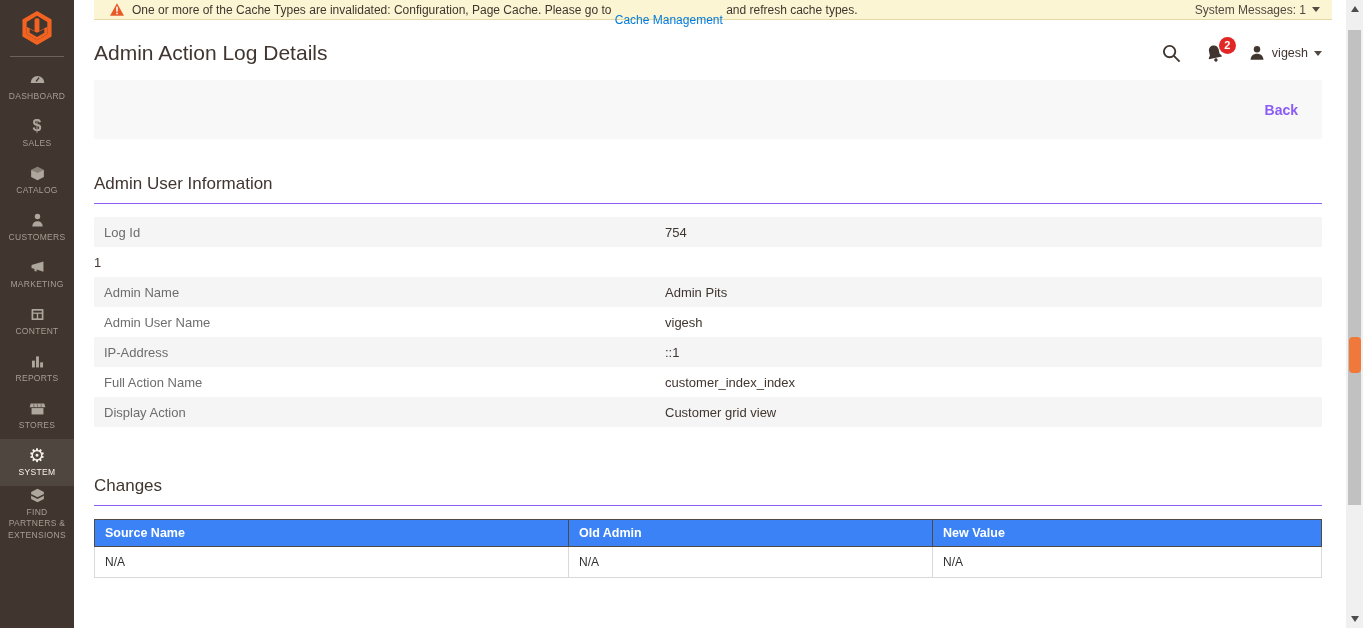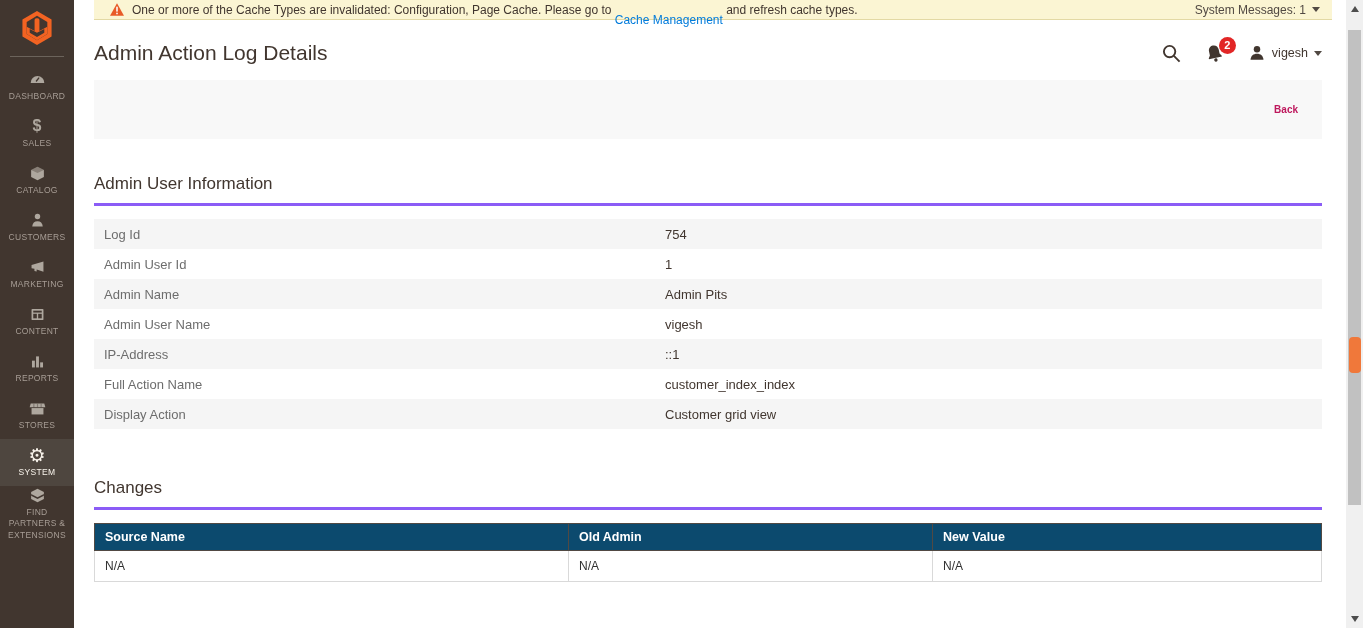--- a/index.html
+++ b/index.html
@@ -43,37 +43,37 @@
   .hicon { position:relative; cursor:pointer; display:flex; align-items:center; color:#41362f; }
   .badge { position:absolute; top:-7px; right:-12px; min-width:17px; height:17px; border-radius:9px;
            background:#e22626; color:#fff; font-size:11px; font-weight:bold;
            display:flex; align-items:center; justify-content:center; padding:0 3px; }
   .usermenu { display:flex; align-items:center; gap:6px; cursor:pointer; }
   .username { font-size:12.5px; color:#41362f; }
 
   
   .actions-band { margin:15px 24px 0; height:59px; background:#f8f8f8;
                   display:flex; align-items:center; justify-content:flex-end; padding-right:24px; }
-  .back-btn { font-size:10px; font-weight:bold; color:#be185d; background:none; border:none; cursor:pointer;
+  .back-btn { font-size:14px; font-weight:bold; color:#8b5cf6; background:none; border:none; cursor:pointer;
               font-family:inherit;text-align:center; }
 
   
   .section { margin:0 24px; }
   .section-heading { font-size:17px; color:#41362f; font-weight:400; padding-bottom:9px;
-                     border-bottom:3px solid #8b5cf6; }
+                     border-bottom:1px solid #8b5cf6; }
   .info-heading { margin-top:35px; }
   .kv-rows { margin-top:13px; }
   .kv-row { height:30px; display:flex; align-items:center; font-size:13px; }
   .kv-row:nth-child(odd) { background:#f5f5f5; }
   .kv-label { width:571px; padding-left:10px; color:#6d6d6d; }
   .kv-value { color:#41362f; }
 
   .changes-heading { margin-top:49px; }
   table.changes { margin-top:13px; width:100%; border-collapse:collapse; table-layout:fixed; }
-  table.changes th { background:#0c4a6e; color:#ffffff; font-size:12.5px; font-weight:bold;
+  table.changes th { background:#3b82f6; color:#ffffff; font-size:12.5px; font-weight:bold;
                      text-align:left; padding:6px 10px; border:1px solid #514943; }
   table.changes th + th { border-left:1px solid #6a615a; }
   table.changes td { border:1px solid #d9d9d9; padding:8px 10px; font-size:12px; color:#303030; background:#fff; }
   .col-src { width:474px; } .col-old { width:364px; }
 
   
   .scrollbar { position:absolute; right:0; top:0; bottom:0; width:17px; background:#f0f0f0; z-index:30; }
   .sb-arrow { position:absolute; left:0; width:17px; height:14px; display:flex; align-items:center;
               justify-content:center; cursor:pointer; }
   .sb-up { top:2px; } .sb-down { bottom:2px; }
@@ -245,21 +245,20 @@
   </div>
 
   <section class="section">
     <h2 class="section-heading info-heading">Admin User Information</h2>
     <div class="kv-rows">
       <div class="kv-row">
         <span class="kv-label">Log Id</span>
         <span class="kv-value">754</span>
       </div>
       <div class="kv-row">
-        <span class="kv-label">Admin User Id</span>
         <span class="kv-value">1</span>
       </div>
       <div class="kv-row">
         <span class="kv-label">Admin Name</span>
         <span class="kv-value">Admin Pits</span>
       </div>
       <div class="kv-row">
         <span class="kv-label">Admin User Name</span>
         <span class="kv-value">vigesh</span>
       </div>

